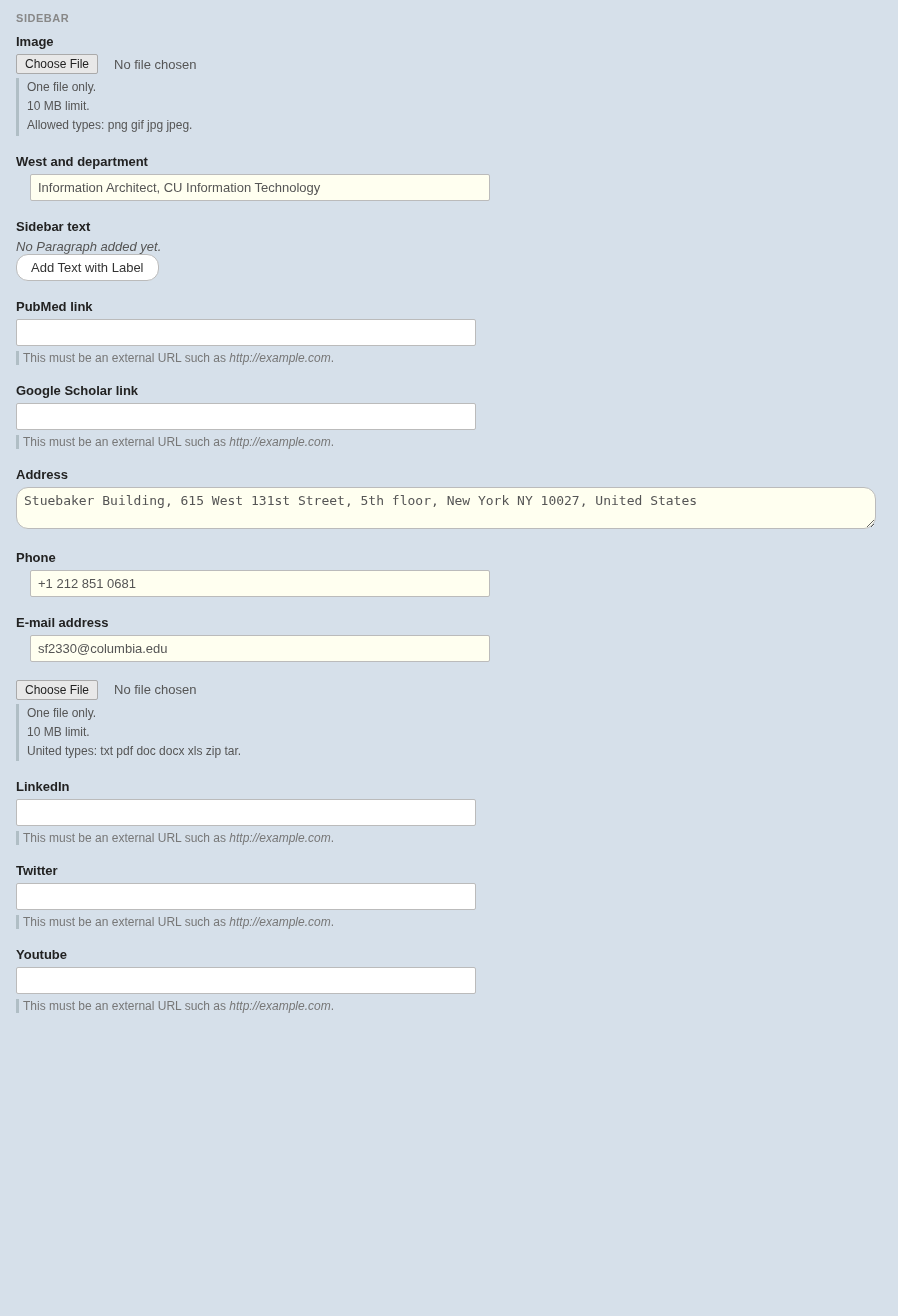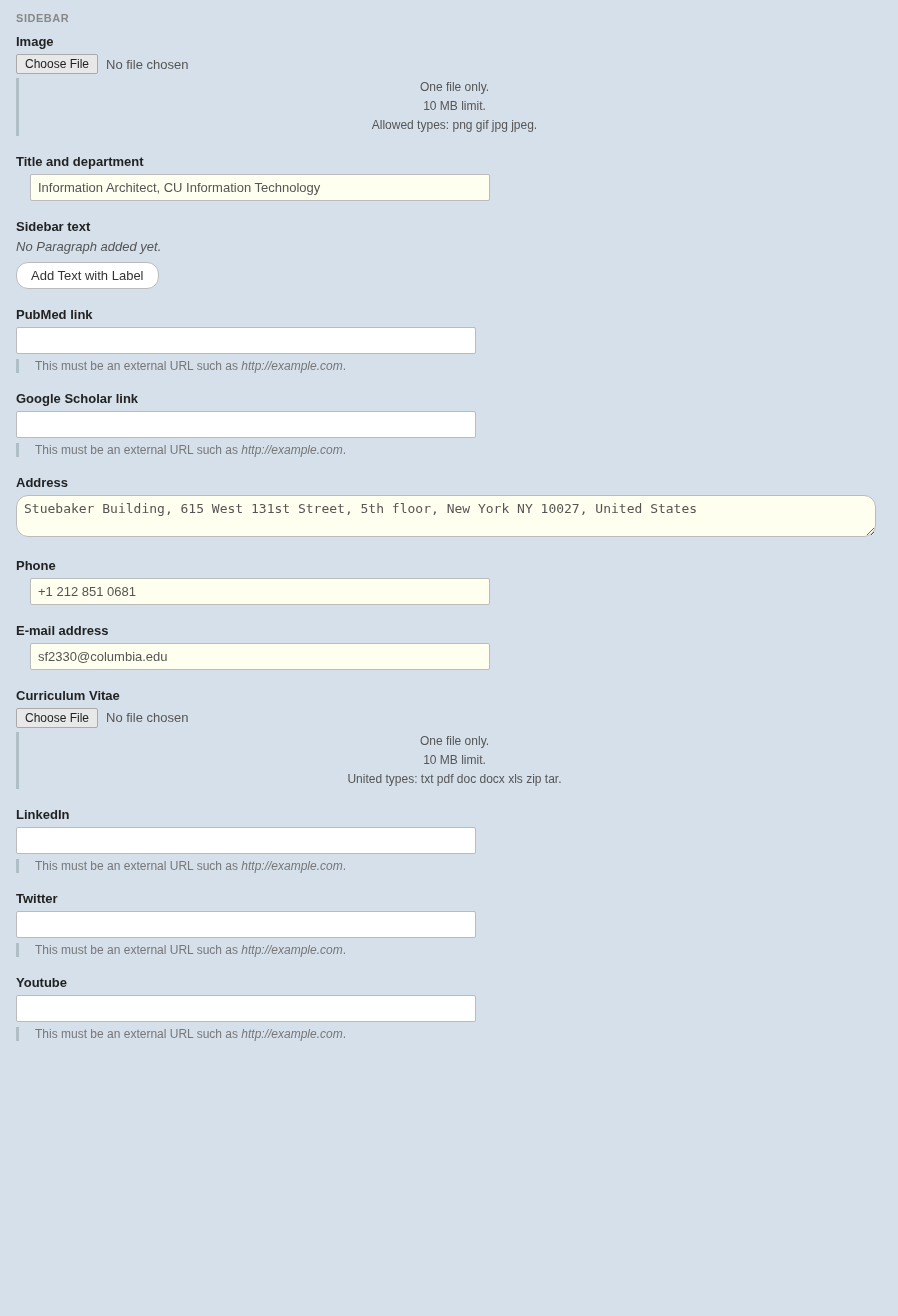--- a/index.html
+++ b/index.html
@@ -28,21 +28,21 @@
     .field-label {
       font-weight: bold;
       font-size: 13px;
       color: #222;
       margin-bottom: 5px;
     }
 
     .file-input-row {
       display: flex;
       align-items: center;
-      gap: 8px;
+      gap: 16px;
       margin-bottom: 4px;
     }
 
     .choose-file-btn {
       background: #e8e8e8;
       border: 1px solid #aaa;
       padding: 2px 8px;
       font-size: 12px;
       cursor: pointer;
       border-radius: 2px;
@@ -51,21 +51,20 @@
 
     .no-file-text {
       font-size: 13px;
       color: #555;
     }
 
     .file-hint {
       border-left: 3px solid #b0bec5;
       padding-left: 8px;
       margin-top: 4px;
-      text-align: center;
     }
 
     .file-hint p {
       font-size: 12px;
       color: #555;
       line-height: 1.6;
     }
 
     .text-input {
       width: 100%;
@@ -90,21 +89,21 @@
       color: #555;
     }
 
     textarea.text-input-full {
       resize: vertical;
       min-height: 40px;
     }
 
     .url-hint {
       border-left: 3px solid #b0bec5;
-      padding-left: 16px;
+      padding-left: 4px;
       margin-top: 5px;
     }
 
     .url-hint p {
       font-size: 12px;
       color: #777;
     }
 
     .url-hint p em {
       font-style: italic;
@@ -117,21 +116,20 @@
       border: 1px solid #bbb;
       font-size: 13px;
       border-radius: 2px;
       background: #fff;
     }
 
     .no-paragraph {
       font-style: italic;
       color: #555;
       font-size: 13px;
-      margin-bottom: 8px;
     }
 
     .add-text-btn {
       background: #fff;
       border: 1px solid #bbb;
       padding: 5px 14px;
       font-size: 13px;
       cursor: pointer;
       border-radius: 12px;
       color: #333;
@@ -149,21 +147,21 @@
     <span class="no-file-text">No file chosen</span>
   </div>
   <div class="file-hint">
     <p>One file only.</p>
     <p>10 MB limit.</p>
     <p>Allowed types: png gif jpg jpeg.</p>
   </div>
 </div>
 
 <div class="field-group">
-  <div class="field-label">Title and department</div>
+  <div class="field-label">West and department</div>
   <input type="text" class="text-input" value="Information Architect, CU Information Technology" style="">
 </div>
 
 <div class="field-group">
   <div class="field-label">Sidebar text</div>
   <p class="no-paragraph">No Paragraph added yet.</p>
   <button class="add-text-btn">Add Text with Label</button>
 </div>
 
 <div class="field-group">
@@ -195,21 +193,20 @@
   <div class="field-label">Phone</div>
   <input type="text" class="text-input" value="+1 212 851 0681" style="">
 </div>
 
 <div class="field-group">
   <div class="field-label">E-mail address</div>
   <input type="text" class="text-input" value="sf2330@columbia.edu" style="">
 </div>
 
 <div class="field-group">
-  <div class="field-label">Curriculum Vitae</div>
   <div class="file-input-row">
     <button class="choose-file-btn">Choose File</button>
     <span class="no-file-text">No file chosen</span>
   </div>
   <div class="file-hint">
     <p>One file only.</p>
     <p>10 MB limit.</p>
     <p>United types: txt pdf doc docx xls zip tar.</p>
   </div>
 </div>

